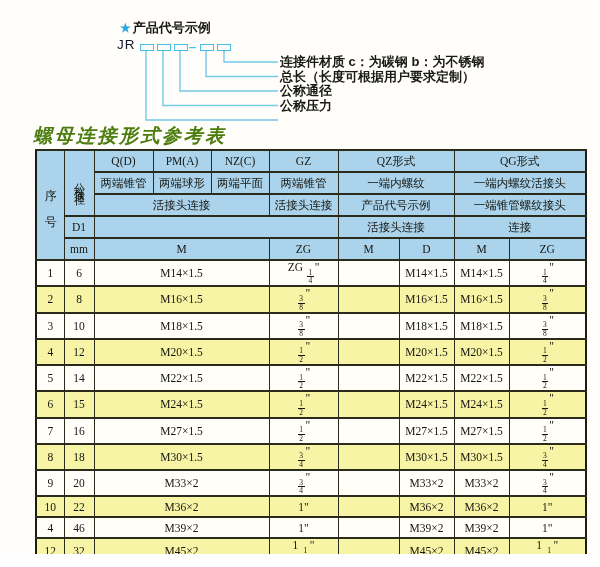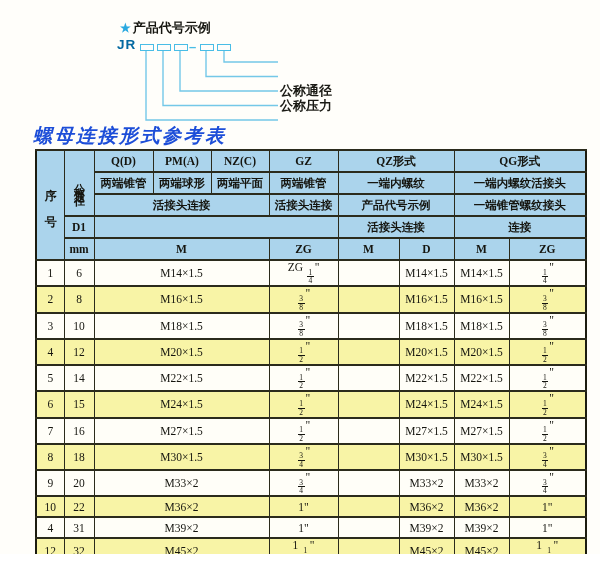--- a/index.html
+++ b/index.html
@@ -7,36 +7,36 @@
     --header-bg:#abd4ec; --row-alt:#f8f4a6; --row-bg:#fffef8; --border:#2b2b1c;
   }
   *{margin:0;padding:0;box-sizing:border-box}
   body{font-family:"Liberation Sans",sans-serif;background:#fff;color:var(--ink)}
   .page{position:relative;width:600px;height:554px;background:var(--page-bg);overflow:hidden}
 
   
   .diagram{position:absolute;left:0;top:0;width:600px;height:135px}
   .star-title{position:absolute;left:120px;top:19px;font-size:13px;font-weight:bold;white-space:nowrap}
   .star{color:var(--accent);margin-right:2px;font-size:12px}
-  .jr{position:absolute;left:117px;top:37px;font-size:13.5px;font-weight:bold;color:#0369a1;letter-spacing:1px}
+  .jr{position:absolute;left:117px;top:37px;font-size:13.5px;font-weight:normal;color:#0f172a;letter-spacing:1px}
   .codebox{position:absolute;top:44px;width:14px;height:7px;border:1.6px solid #49bde6;background:#fdfdfb}
   .codesep{position:absolute;left:189px;top:39px;color:#49bde6;font-weight:bold;font-size:13px}
   .lines-svg{position:absolute;left:0;top:0;width:600px;height:135px}
   .dlabel{position:absolute;left:280px;font-size:13px;font-weight:bold;line-height:14.5px;white-space:nowrap;color:#1a1a14}
 
   
   .tbl-title{position:absolute;left:33px;top:123px;font-family:"Liberation Serif",serif;
-    font-size:19px;font-weight:bold;font-style:italic;letter-spacing:2.5px;color:#1d4ed8}
+    font-size:19px;font-weight:bold;font-style:italic;letter-spacing:2.5px;color:#4d7c0f}
 
   
   table.ref{position:absolute;left:35px;top:149px;width:549px;border-collapse:collapse;table-layout:fixed;
     font-family:"Liberation Serif",serif;font-size:11.5px;color:var(--ink);border:2.4px solid #1c1c10}
   .ref th,.ref td{border:1.2px solid var(--border);border-top-width:2px;border-bottom-width:2px;
     text-align:center;vertical-align:middle;overflow:hidden;padding:0 1px}
-  .ref thead th{background:var(--header-bg);font-weight:bold}
+  .ref thead th{background:var(--header-bg);font-weight:normal}
   .ref thead tr{height:22px}
   .ref tbody tr{height:21px}
   .ref tbody tr:nth-child(odd) td{background:var(--row-bg)}
   .ref tbody tr:nth-child(even) td{background:var(--row-alt)}
   .vseq{writing-mode:vertical-rl;text-orientation:upright;letter-spacing:28px;display:inline-block;
     font-size:12px;padding-top:6px}
   .vdn{writing-mode:vertical-rl;text-orientation:upright;letter-spacing:4px;display:inline-block;
     font-size:11px}
   
   .fr{display:inline-flex;flex-direction:column;vertical-align:-3.5px;line-height:1.05;font-size:7.5px;margin:0 1px}
@@ -61,20 +61,22 @@
 
     <div class="jr">JR</div>
 
     <span class="codebox" style="left:140px"></span>
     <span class="codebox" style="left:157px"></span>
     <span class="codebox" style="left:174px"></span>
     <span class="codesep">–</span>
     <span class="codebox" style="left:200px"></span>
     <span class="codebox" style="left:217px"></span>
 
+    <div class="dlabel" style="top:55px">连接件材质  c：为碳钢  b：为不锈钢</div>
+    <div class="dlabel" style="top:69.5px">总长（长度可根据用户要求定制）</div>
     <div class="dlabel" style="top:84px">公称通径</div>
     <div class="dlabel" style="top:98.5px">公称压力</div>
   </div>
 
   <div class="tbl-title">螺母连接形式参考表</div>
 
   <table class="ref">
     <colgroup>
       <col style="width:28px">
         <col style="width:30px">
@@ -278,21 +280,21 @@
           <td>22</td>
           <td colspan="3">M36×2</td>
           <td>1"</td>
           <td></td>
           <td>M36×2</td>
           <td>M36×2</td>
           <td>1"</td>
         </tr>
         <tr>
           <td>4</td>
-          <td>31</td>
+          <td>46</td>
           <td colspan="3">M39×2</td>
           <td>1"</td>
           <td></td>
           <td>M39×2</td>
           <td>M39×2</td>
           <td>1"</td>
         </tr>
         <tr>
           <td>12</td>
           <td>32</td>

